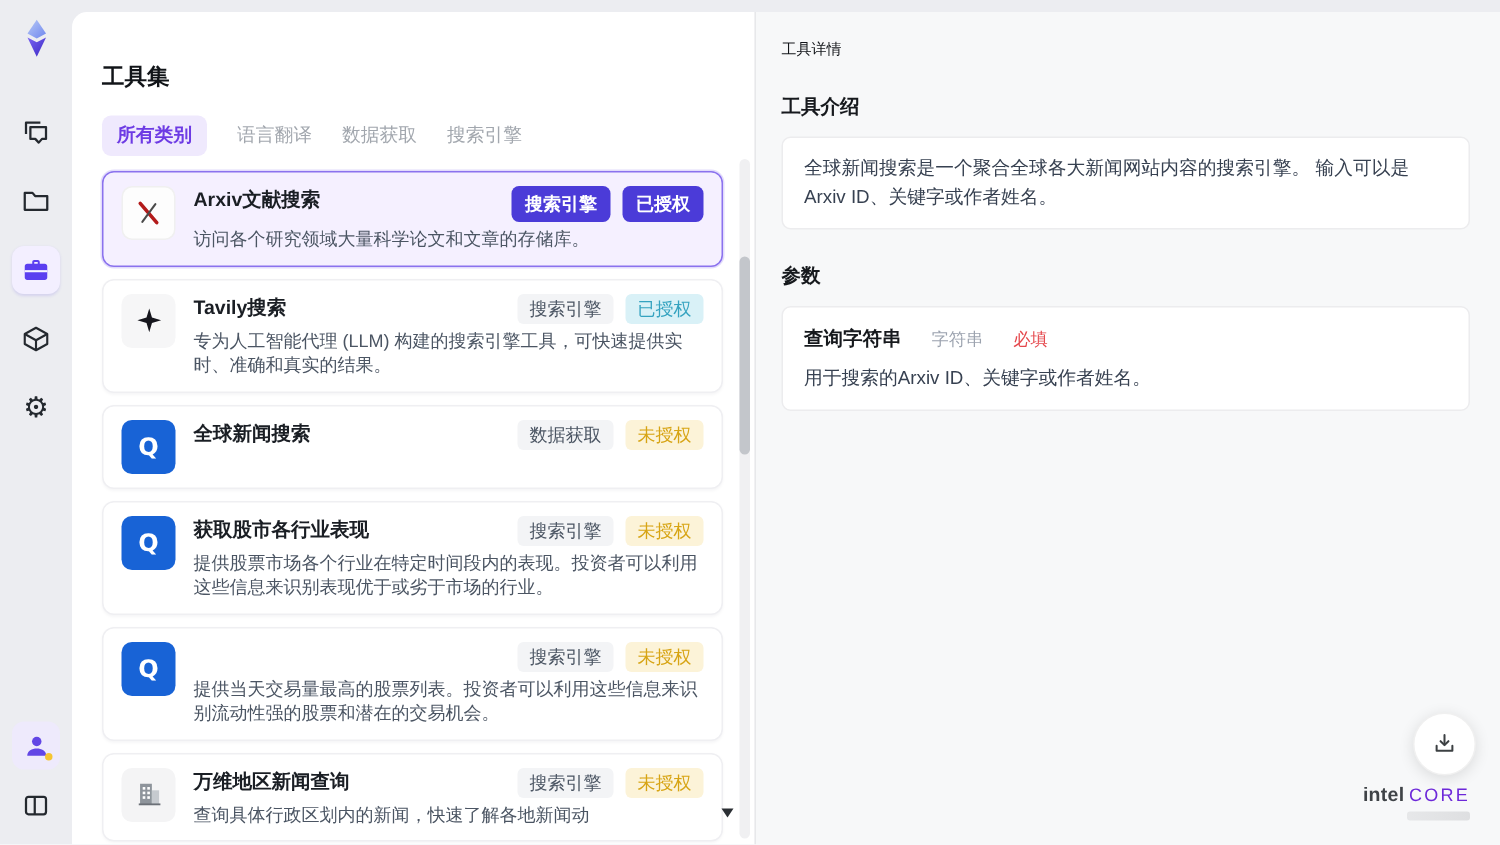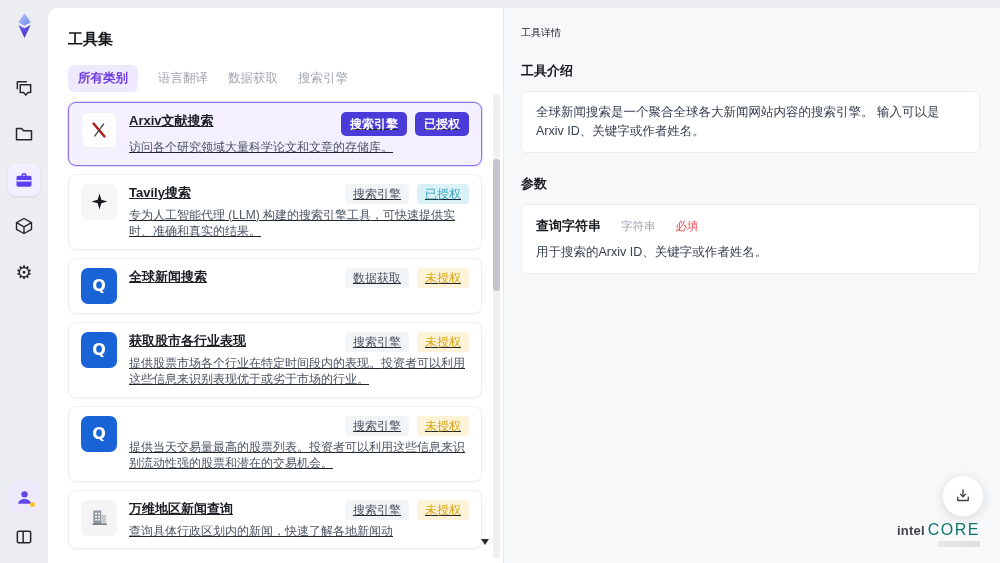--- a/index.html
+++ b/index.html
@@ -14,36 +14,36 @@
   .rail-nav { margin-top:32px; display:flex; flex-direction:column; gap:14px; }
   .rail-btn { width:32px; height:32px; border-radius:8px; display:flex; align-items:center; justify-content:center; cursor:pointer; }
   .rail-btn.active { background:#f3efff; box-shadow:0 1px 2px rgba(80,60,220,.15); }
   .rail-bottom { position:absolute; bottom:10px; left:0; width:48px; display:flex; flex-direction:column; align-items:center; gap:8px; }
   .rail-btn.user { background:#eeeafc; position:relative; }
   .user-dot { position:absolute; right:5px; bottom:6px; width:5px; height:5px; border-radius:50%; background:#f5c531; }
   .glyph-icon { font-size:19px; line-height:1; color:#24292f; }
   
   .main { position:absolute; left:48px; top:8px; right:0; bottom:0; background:#ffffff; border-radius:10px 0 0 0; }
   
-  .list-panel { position:absolute; left:0; top:4px; bottom:0; width:455px; padding:18px 0 0 20px; }
+  .list-panel { position:absolute; left:0; top:16px; bottom:0; width:455px; padding:18px 0 0 20px; }
   .list-title { font-size:15px; font-weight:bold; color:#111418; }
   .tabs { display:flex; align-items:center; gap:20px; margin-top:16px; }
   .tab { font-size:12.5px; color:#a2a7ae; padding:5px 0; cursor:pointer; white-space:nowrap; }
   .tab.active { background:#efe9fd; color:#6d3be4; padding:5px 10px; border-radius:6px; font-weight:bold;font-family:Liberation Serif, serif; }
   .cards { margin-top:10px; width:414px; }
   .card { display:flex; gap:12px; background:#fff; border:1px solid #efeff2; border-radius:8px;
           padding:9px 12px; margin-bottom:8px; box-shadow:0 1px 2px rgba(16,24,40,.04); cursor:pointer; }
   .card.selected { background:#f5f0ff; border:1px solid #8b72ee; box-shadow:0 0 0 1px rgba(139,114,238,.25); }
   .card-icon { flex:0 0 36px; width:36px; height:36px; border-radius:7px; display:flex; align-items:center; justify-content:center; }
   .icon-arxiv { background:#fdfdfd; border:1px solid #f0f0f0; }
   .icon-tavily { background:#f6f6f7; }
   .icon-blueq { background:#1863d6; }
   .icon-blueq span { color:#fff; font-weight:bold; font-size:16px; font-family:"DejaVu Sans",sans-serif; }
   .icon-news { background:#f4f4f5; }
-  .card-body { flex:1; min-width:0;text-decoration:underline; }
+  .card-body { flex:1; min-width:0; }
   .card-head { display:flex; align-items:flex-start; }
   .card-title { font-size:13px; font-weight:bold; color:#1a1e24; line-height:17px; }
   .badges { margin-left:auto; display:flex; gap:8px; flex:0 0 auto; }
   .tag, .status { font-size:12px; line-height:1; padding:4px 8px; border-radius:4px; white-space:nowrap; }
   .tag { background:#f3f4f6; color:#4b5563; }
   .status.cyan { background:#d9f1f7; color:#35a3c0; }
   .status.amber { background:#fcf3d8; color:#d7a414; }
   .card.selected .tag, .card.selected .status { background:#4b3bd8; color:#ffffff; font-weight:bold; padding:6px 9px; border-radius:5px; }
   .card-desc { margin-top:3px; font-size:12px; line-height:16.5px; color:#4b5563; }
   
@@ -62,21 +62,21 @@
   .param-head { display:flex; align-items:baseline; gap:20px; }
   .param-name { font-size:13px; font-weight:bold; color:#16191d; }
   .param-type { font-size:11.5px; color:#9ca3af; }
   .param-required { font-size:11.5px; color:#e5484d; }
   .param-desc { margin-top:9px; font-size:12.5px; color:#374151; }
   
   .fab { position:absolute; right:16px; bottom:46px; width:42px; height:42px; border-radius:50%; background:#fff;
          border:1px solid #f0f0f0; box-shadow:0 2px 10px rgba(0,0,0,.12); display:flex; align-items:center; justify-content:center; cursor:pointer; }
   .brand { position:absolute; right:20px; bottom:16px; text-align:right; line-height:1; }
   .brand-intel { font-size:13px; font-weight:bold; color:#3f4347; letter-spacing:.2px; }
-  .brand-core { font-size:16px; font-weight:300; color:#0f766e; text-transform:uppercase; letter-spacing:1.5px; margin-left:3px; }
+  .brand-core { font-size:12px; font-weight:300; color:#6d28d9; text-transform:uppercase; letter-spacing:1.5px; margin-left:3px; }
   .brand-ultra { margin-top:3px; margin-left:auto; width:42px; height:6px; border-radius:2px;
                  background:linear-gradient(90deg,#d9dadc,#c9cacd); opacity:.55; }
 </style>
 </head>
 <body>
 
 <div class="rail">
   <div class="rail-logo">
     <svg viewBox="0 0 24 24" width="27" height="27">
       <defs>

